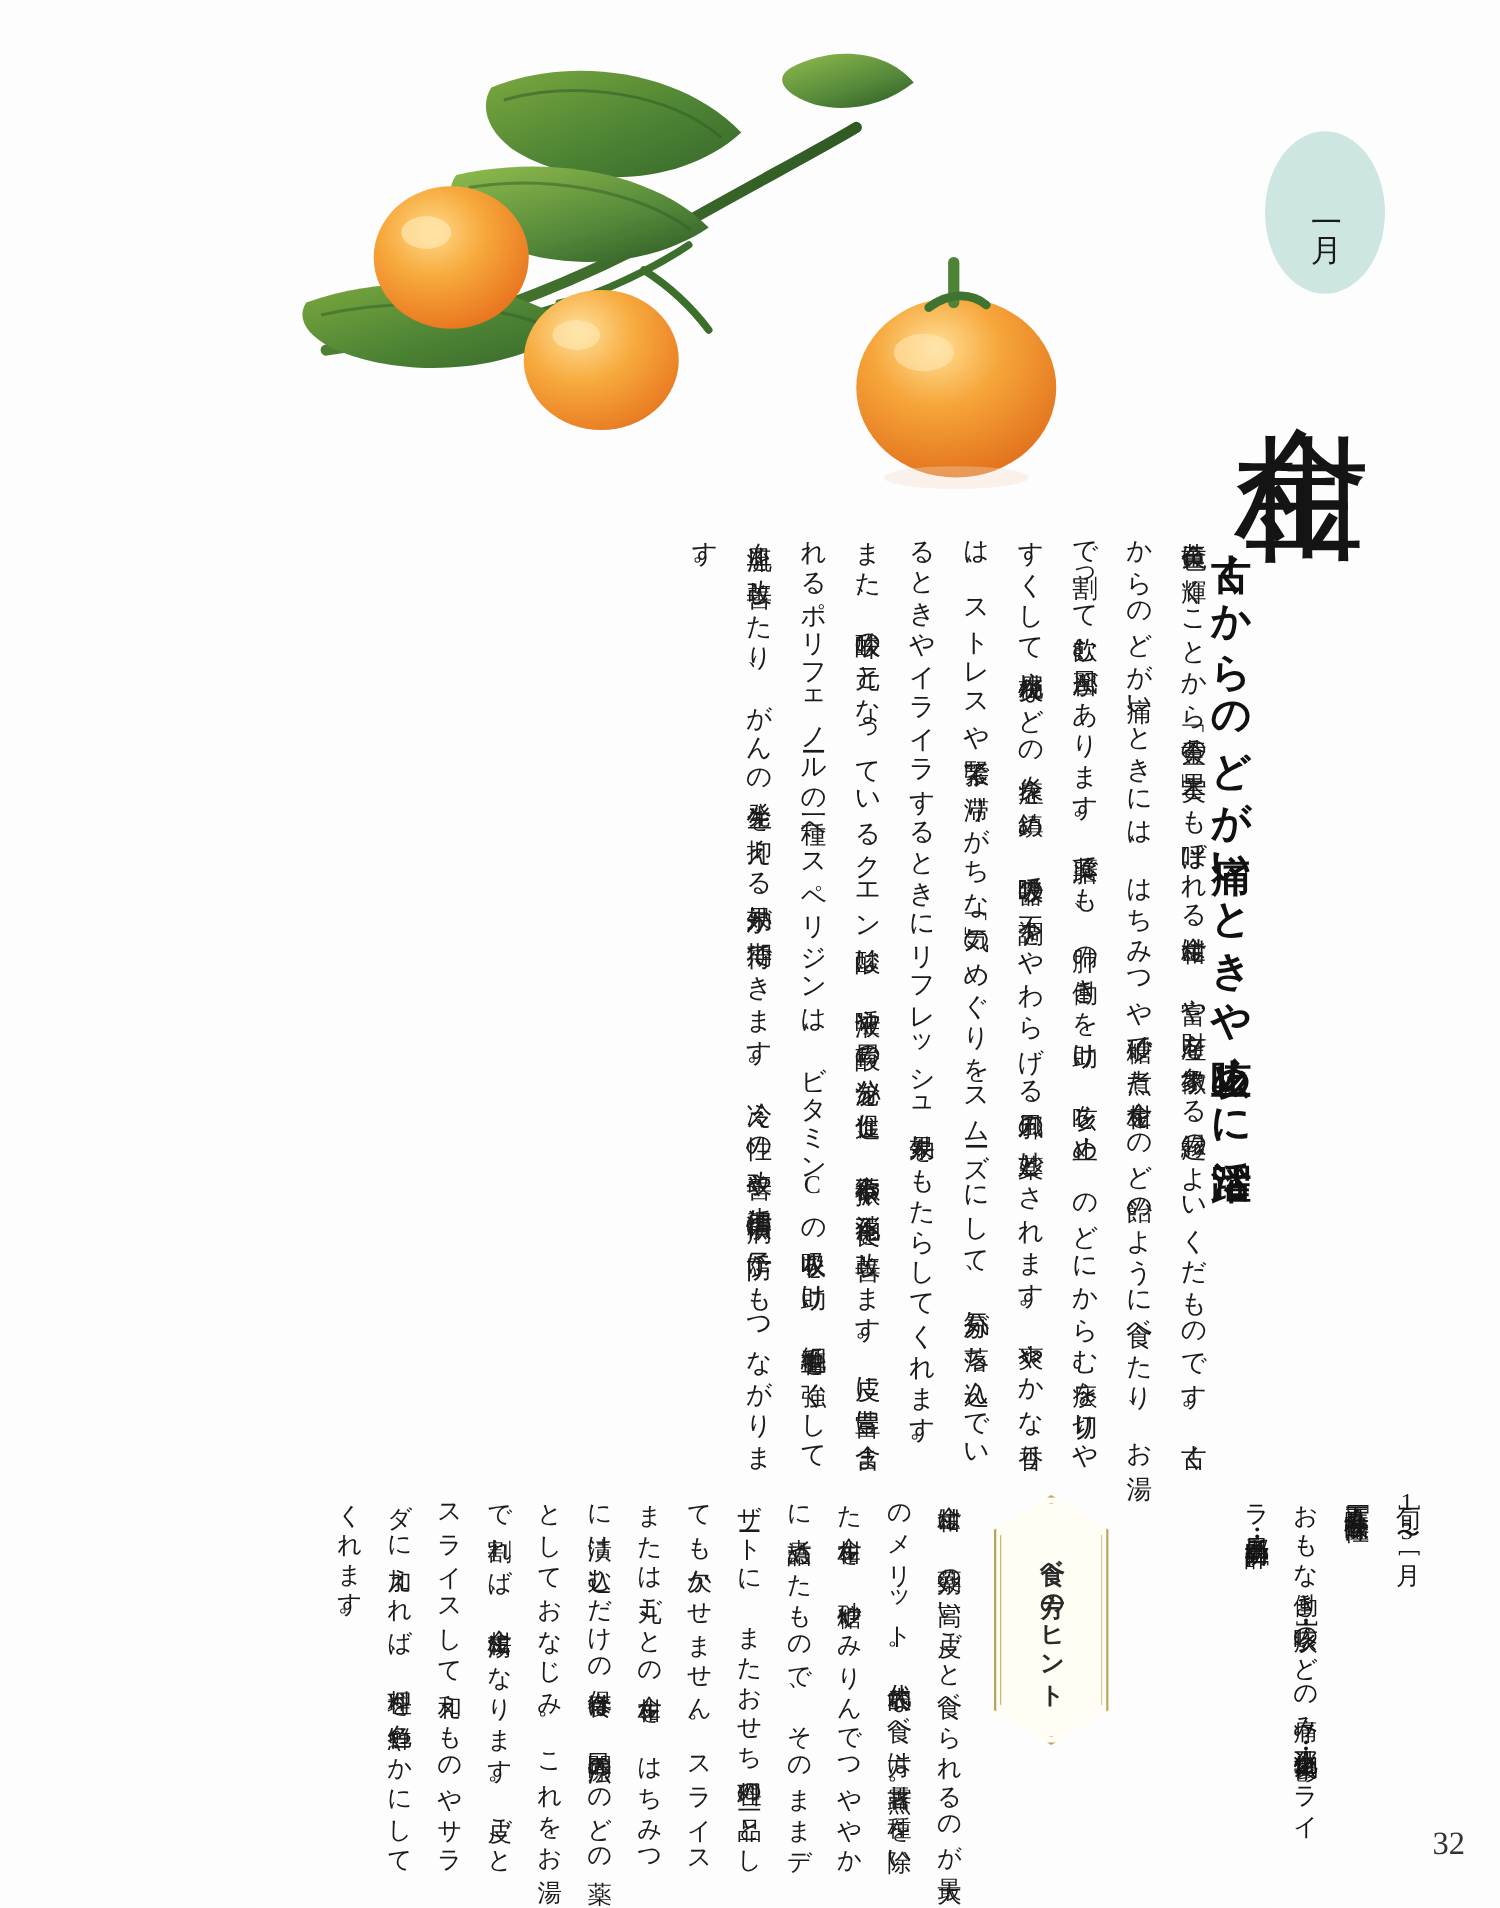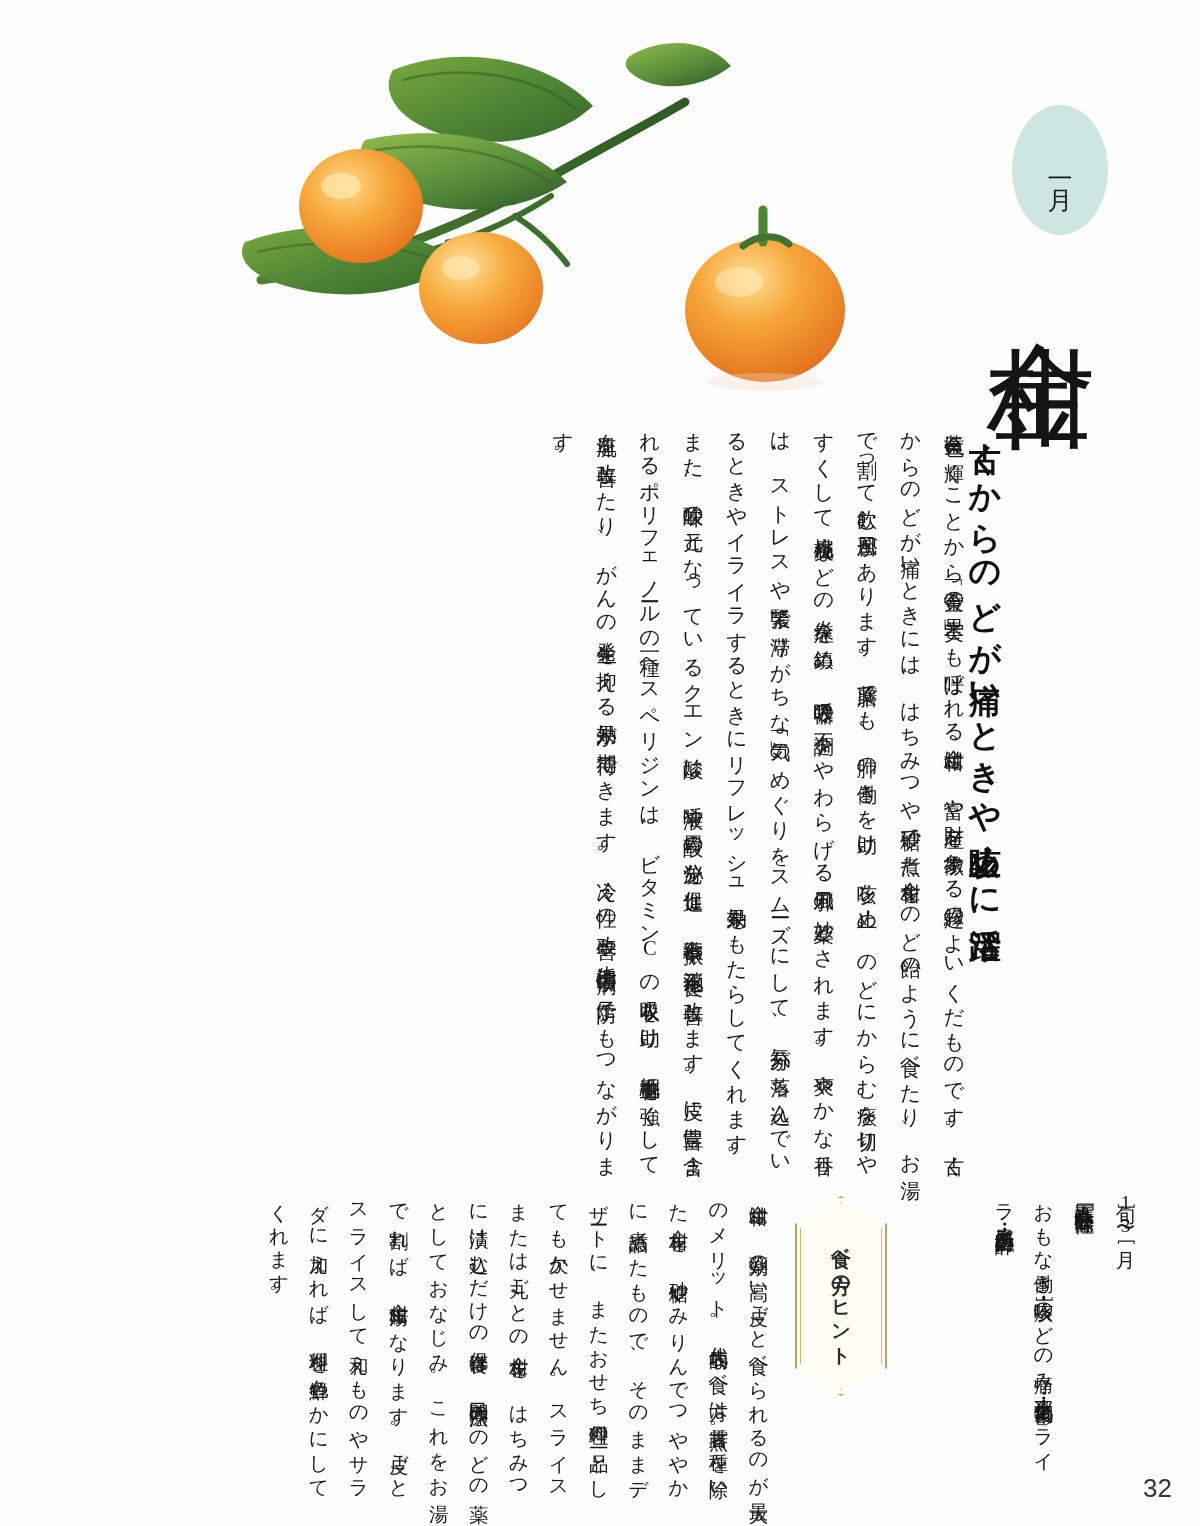--- a/index.html
+++ b/index.html
@@ -164,23 +164,23 @@
     line-height: 2.05;
     letter-spacing: 1.1px;
     text-align: justify;
     color: #1b1b1b;
   }
 
   
   .page-number {
     position: absolute;
     right: 28px;
-    bottom: 22px;
+    bottom: 36px;
     font-size: 26px;
-    font-family: Liberation Sans, sans-serif;
+    font-family: Liberation Serif, serif;
     color: #333;
   }
 </style>
 </head>
 <body>
 
 <div class="page">
 
   <div class="illustration">
     <svg viewBox="0 0 680 400" width="680" height="400" xmlns="http://www.w3.org/2000/svg" aria-hidden="true">

